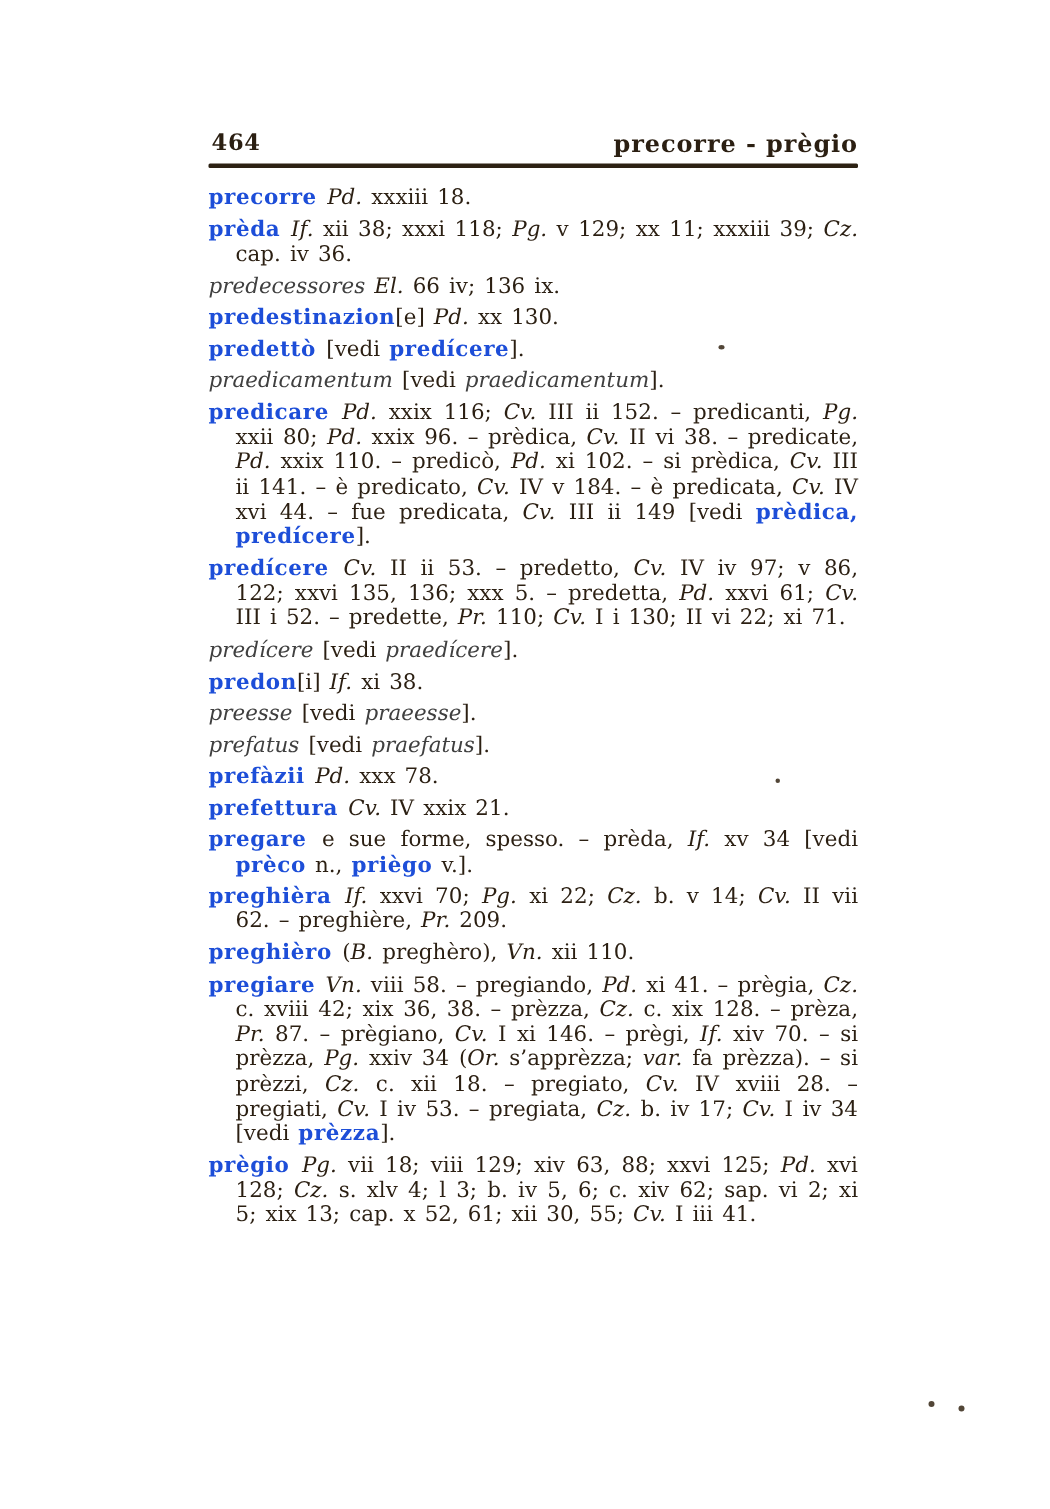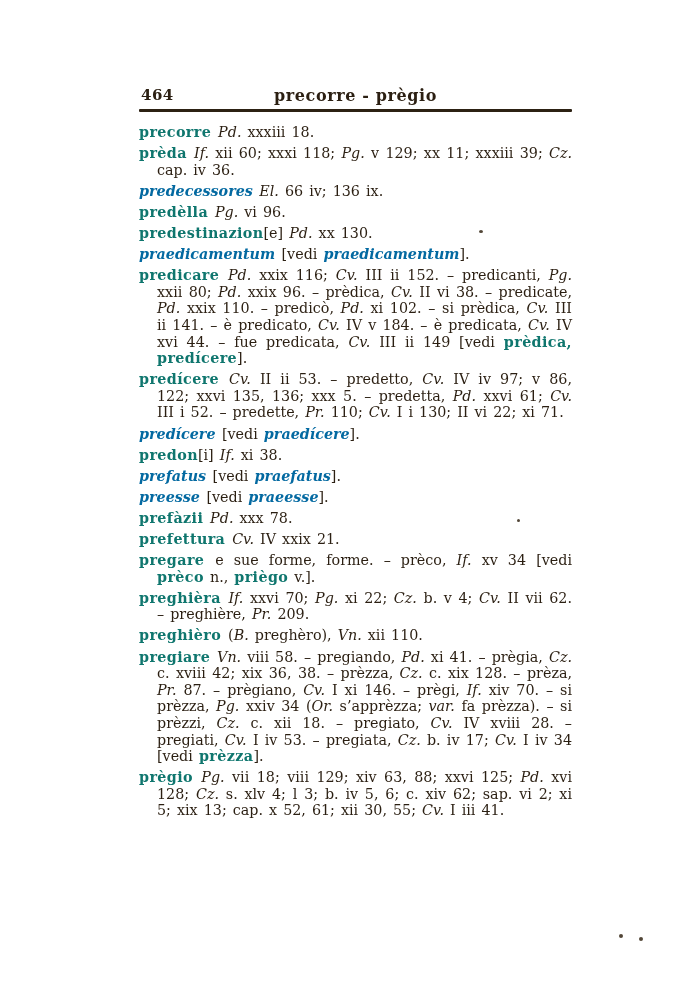--- a/index.html
+++ b/index.html
@@ -7,62 +7,62 @@
     width:700px;height:1006px;overflow:hidden;
     font-family:"DejaVu Serif","Liberation Serif",serif;
   }
   .page{
     position:relative;width:601px;height:1006px;
     background:radial-gradient(ellipse at 48% 32%, #decsafix 0%, #dcbf95 0%, #d8b88b 48%, #d2af7e 100%);
     color:#2b1f12;
   }
   .header{position:absolute;left:139px;top:86px;width:433px;height:20px;}
   .pagenum{position:absolute;left:2px;top:0;font-weight:bold;font-size:15px;letter-spacing:.5px;}
-  .running-title{display:block;text-align:center;font-weight:bold;font-size:16px;letter-spacing:.6px;}
+  .running-title{display:block;text-align:right;font-weight:bold;font-size:16px;letter-spacing:.6px;}
   .rule{position:absolute;left:139px;top:109px;width:433px;height:2.5px;background:#2c2113;border-radius:1px;}
   .content{
     position:absolute;left:139px;top:124px;width:433px;
     font-size:14.3px;line-height:16.6px;text-align:justify;word-spacing:1.5px;
   }
   .entry{margin:0 0 4.5px 0;padding-left:18px;text-indent:-18px;}
-  .s-b{font-weight:bold;letter-spacing:.4px;color:#0f766e;}
-  .s-bi{font-weight:bold;font-style:italic;color:#0369a1;}
+  .s-b{font-weight:bold;letter-spacing:.4px;color:#1d4ed8;}
+  .s-bi{font-weight:normal;font-style:italic;color:#404040;}
   .s-i{font-style:italic;}
   .s-r{}
   .speck{position:absolute;background:rgba(52,38,20,.85);border-radius:50%;}
 </style>
 </head>
 <body>
 
 <div class="page">
 
   <div class="header">
     <span class="pagenum">464</span>
     <span class="running-title">precorre - prègio</span>
   </div>
 
   <div class="rule"></div>
 
   <div class="content">
       <p class="entry"><span class="s-b">precorre </span><span class="s-i">Pd.</span><span class="s-r"> xxxiii 18.</span></p>
-      <p class="entry"><span class="s-b">prèda </span><span class="s-i">If.</span><span class="s-r"> xii 60; xxxi 118; </span><span class="s-i">Pg.</span><span class="s-r"> v 129; xx 11; xxxiii 39; </span><span class="s-i">Cz.</span><span class="s-r"> cap. iv 36.</span></p>
+      <p class="entry"><span class="s-b">prèda </span><span class="s-i">If.</span><span class="s-r"> xii 38; xxxi 118; </span><span class="s-i">Pg.</span><span class="s-r"> v 129; xx 11; xxxiii 39; </span><span class="s-i">Cz.</span><span class="s-r"> cap. iv 36.</span></p>
       <p class="entry"><span class="s-bi">predecessores </span><span class="s-i">El.</span><span class="s-r"> 66 iv; 136 ix.</span></p>
-      <p class="entry"><span class="s-b">predèlla </span><span class="s-i">Pg.</span><span class="s-r"> vi 96.</span></p>
       <p class="entry"><span class="s-b">predestinazion</span><span class="s-r">[e] </span><span class="s-i">Pd.</span><span class="s-r"> xx 130.</span></p>
+      <p class="entry"><span class="s-b">predettò </span><span class="s-r">[vedi </span><span class="s-b">predícere</span><span class="s-r">].</span></p>
       <p class="entry"><span class="s-bi">praedicamentum </span><span class="s-r">[vedi </span><span class="s-bi">praedicamentum</span><span class="s-r">].</span></p>
       <p class="entry"><span class="s-b">predicare </span><span class="s-i">Pd.</span><span class="s-r"> xxix 116; </span><span class="s-i">Cv.</span><span class="s-r"> III ii 152. – predicanti, </span><span class="s-i">Pg.</span><span class="s-r"> xxii 80; </span><span class="s-i">Pd.</span><span class="s-r"> xxix 96. – prèdica, </span><span class="s-i">Cv.</span><span class="s-r"> II vi 38. – predicate, </span><span class="s-i">Pd.</span><span class="s-r"> xxix 110. – predicò, </span><span class="s-i">Pd.</span><span class="s-r"> xi 102. – si prèdica, </span><span class="s-i">Cv.</span><span class="s-r"> III ii 141. – è predicato, </span><span class="s-i">Cv.</span><span class="s-r"> IV v 184. – è predicata, </span><span class="s-i">Cv.</span><span class="s-r"> IV xvi 44. – fue predicata, </span><span class="s-i">Cv.</span><span class="s-r"> III ii 149 [vedi </span><span class="s-b">prèdica, predícere</span><span class="s-r">].</span></p>
       <p class="entry"><span class="s-b">predícere </span><span class="s-i">Cv.</span><span class="s-r"> II ii 53. – predetto, </span><span class="s-i">Cv.</span><span class="s-r"> IV iv 97; v 86, 122; xxvi 135, 136; xxx 5. – predetta, </span><span class="s-i">Pd.</span><span class="s-r"> xxvi 61; </span><span class="s-i">Cv.</span><span class="s-r"> III i 52. – predette, </span><span class="s-i">Pr.</span><span class="s-r"> 110; </span><span class="s-i">Cv.</span><span class="s-r"> I i 130; II vi 22; xi 71.</span></p>
       <p class="entry"><span class="s-bi">predícere </span><span class="s-r">[vedi </span><span class="s-bi">praedícere</span><span class="s-r">].</span></p>
       <p class="entry"><span class="s-b">predon</span><span class="s-r">[i] </span><span class="s-i">If.</span><span class="s-r"> xi 38.</span></p>
+      <p class="entry"><span class="s-bi">preesse </span><span class="s-r">[vedi </span><span class="s-bi">praeesse</span><span class="s-r">].</span></p>
       <p class="entry"><span class="s-bi">prefatus </span><span class="s-r">[vedi </span><span class="s-bi">praefatus</span><span class="s-r">].</span></p>
-      <p class="entry"><span class="s-bi">preesse </span><span class="s-r">[vedi </span><span class="s-bi">praeesse</span><span class="s-r">].</span></p>
       <p class="entry"><span class="s-b">prefàzii </span><span class="s-i">Pd.</span><span class="s-r"> xxx 78.</span></p>
       <p class="entry"><span class="s-b">prefettura </span><span class="s-i">Cv.</span><span class="s-r"> IV xxix 21.</span></p>
-      <p class="entry"><span class="s-b">pregare </span><span class="s-r">e sue forme, forme. – prèco, </span><span class="s-i">If.</span><span class="s-r"> xv 34 [vedi </span><span class="s-b">prèco</span><span class="s-r"> n., </span><span class="s-b">priègo</span><span class="s-r"> v.].</span></p>
-      <p class="entry"><span class="s-b">preghièra </span><span class="s-i">If.</span><span class="s-r"> xxvi 70; </span><span class="s-i">Pg.</span><span class="s-r"> xi 22; </span><span class="s-i">Cz.</span><span class="s-r"> b. v 4; </span><span class="s-i">Cv.</span><span class="s-r"> II vii 62. – preghière, </span><span class="s-i">Pr.</span><span class="s-r"> 209.</span></p>
+      <p class="entry"><span class="s-b">pregare </span><span class="s-r">e sue forme, spesso. – prèda, </span><span class="s-i">If.</span><span class="s-r"> xv 34 [vedi </span><span class="s-b">prèco</span><span class="s-r"> n., </span><span class="s-b">priègo</span><span class="s-r"> v.].</span></p>
+      <p class="entry"><span class="s-b">preghièra </span><span class="s-i">If.</span><span class="s-r"> xxvi 70; </span><span class="s-i">Pg.</span><span class="s-r"> xi 22; </span><span class="s-i">Cz.</span><span class="s-r"> b. v 14; </span><span class="s-i">Cv.</span><span class="s-r"> II vii 62. – preghière, </span><span class="s-i">Pr.</span><span class="s-r"> 209.</span></p>
       <p class="entry"><span class="s-b">preghièro </span><span class="s-r">(</span><span class="s-i">B.</span><span class="s-r"> preghèro), </span><span class="s-i">Vn.</span><span class="s-r"> xii 110.</span></p>
       <p class="entry"><span class="s-b">pregiare </span><span class="s-i">Vn.</span><span class="s-r"> viii 58. – pregiando, </span><span class="s-i">Pd.</span><span class="s-r"> xi 41. – prègia, </span><span class="s-i">Cz.</span><span class="s-r"> c. xviii 42; xix 36, 38. – prèzza, </span><span class="s-i">Cz.</span><span class="s-r"> c. xix 128. – prèza, </span><span class="s-i">Pr.</span><span class="s-r"> 87. – prègiano, </span><span class="s-i">Cv.</span><span class="s-r"> I xi 146. – prègi, </span><span class="s-i">If.</span><span class="s-r"> xiv 70. – si prèzza, </span><span class="s-i">Pg.</span><span class="s-r"> xxiv 34 (</span><span class="s-i">Or.</span><span class="s-r"> s’apprèzza; </span><span class="s-i">var.</span><span class="s-r"> fa prèzza). – si prèzzi, </span><span class="s-i">Cz.</span><span class="s-r"> c. xii 18. – pregiato, </span><span class="s-i">Cv.</span><span class="s-r"> IV xviii 28. – pregiati, </span><span class="s-i">Cv.</span><span class="s-r"> I iv 53. – pregiata, </span><span class="s-i">Cz.</span><span class="s-r"> b. iv 17; </span><span class="s-i">Cv.</span><span class="s-r"> I iv 34 [vedi </span><span class="s-b">prèzza</span><span class="s-r">].</span></p>
       <p class="entry"><span class="s-b">prègio </span><span class="s-i">Pg.</span><span class="s-r"> vii 18; viii 129; xiv 63, 88; xxvi 125; </span><span class="s-i">Pd.</span><span class="s-r"> xvi 128; </span><span class="s-i">Cz.</span><span class="s-r"> s. xlv 4; l 3; b. iv 5, 6; c. xiv 62; sap. vi 2; xi 5; xix 13; cap. x 52, 61; xii 30, 55; </span><span class="s-i">Cv.</span><span class="s-r"> I iii 41.</span></p>
     </div>
 
   <div class="speck" style="left:479px;top:230px;width:4px;height:3px;"></div>
   <div class="speck" style="left:517px;top:519px;width:3px;height:3px;"></div>
   <div class="speck" style="left:619px;top:934px;width:4px;height:4px;"></div>
   <div class="speck" style="left:639px;top:937px;width:4px;height:4px;"></div>
 

